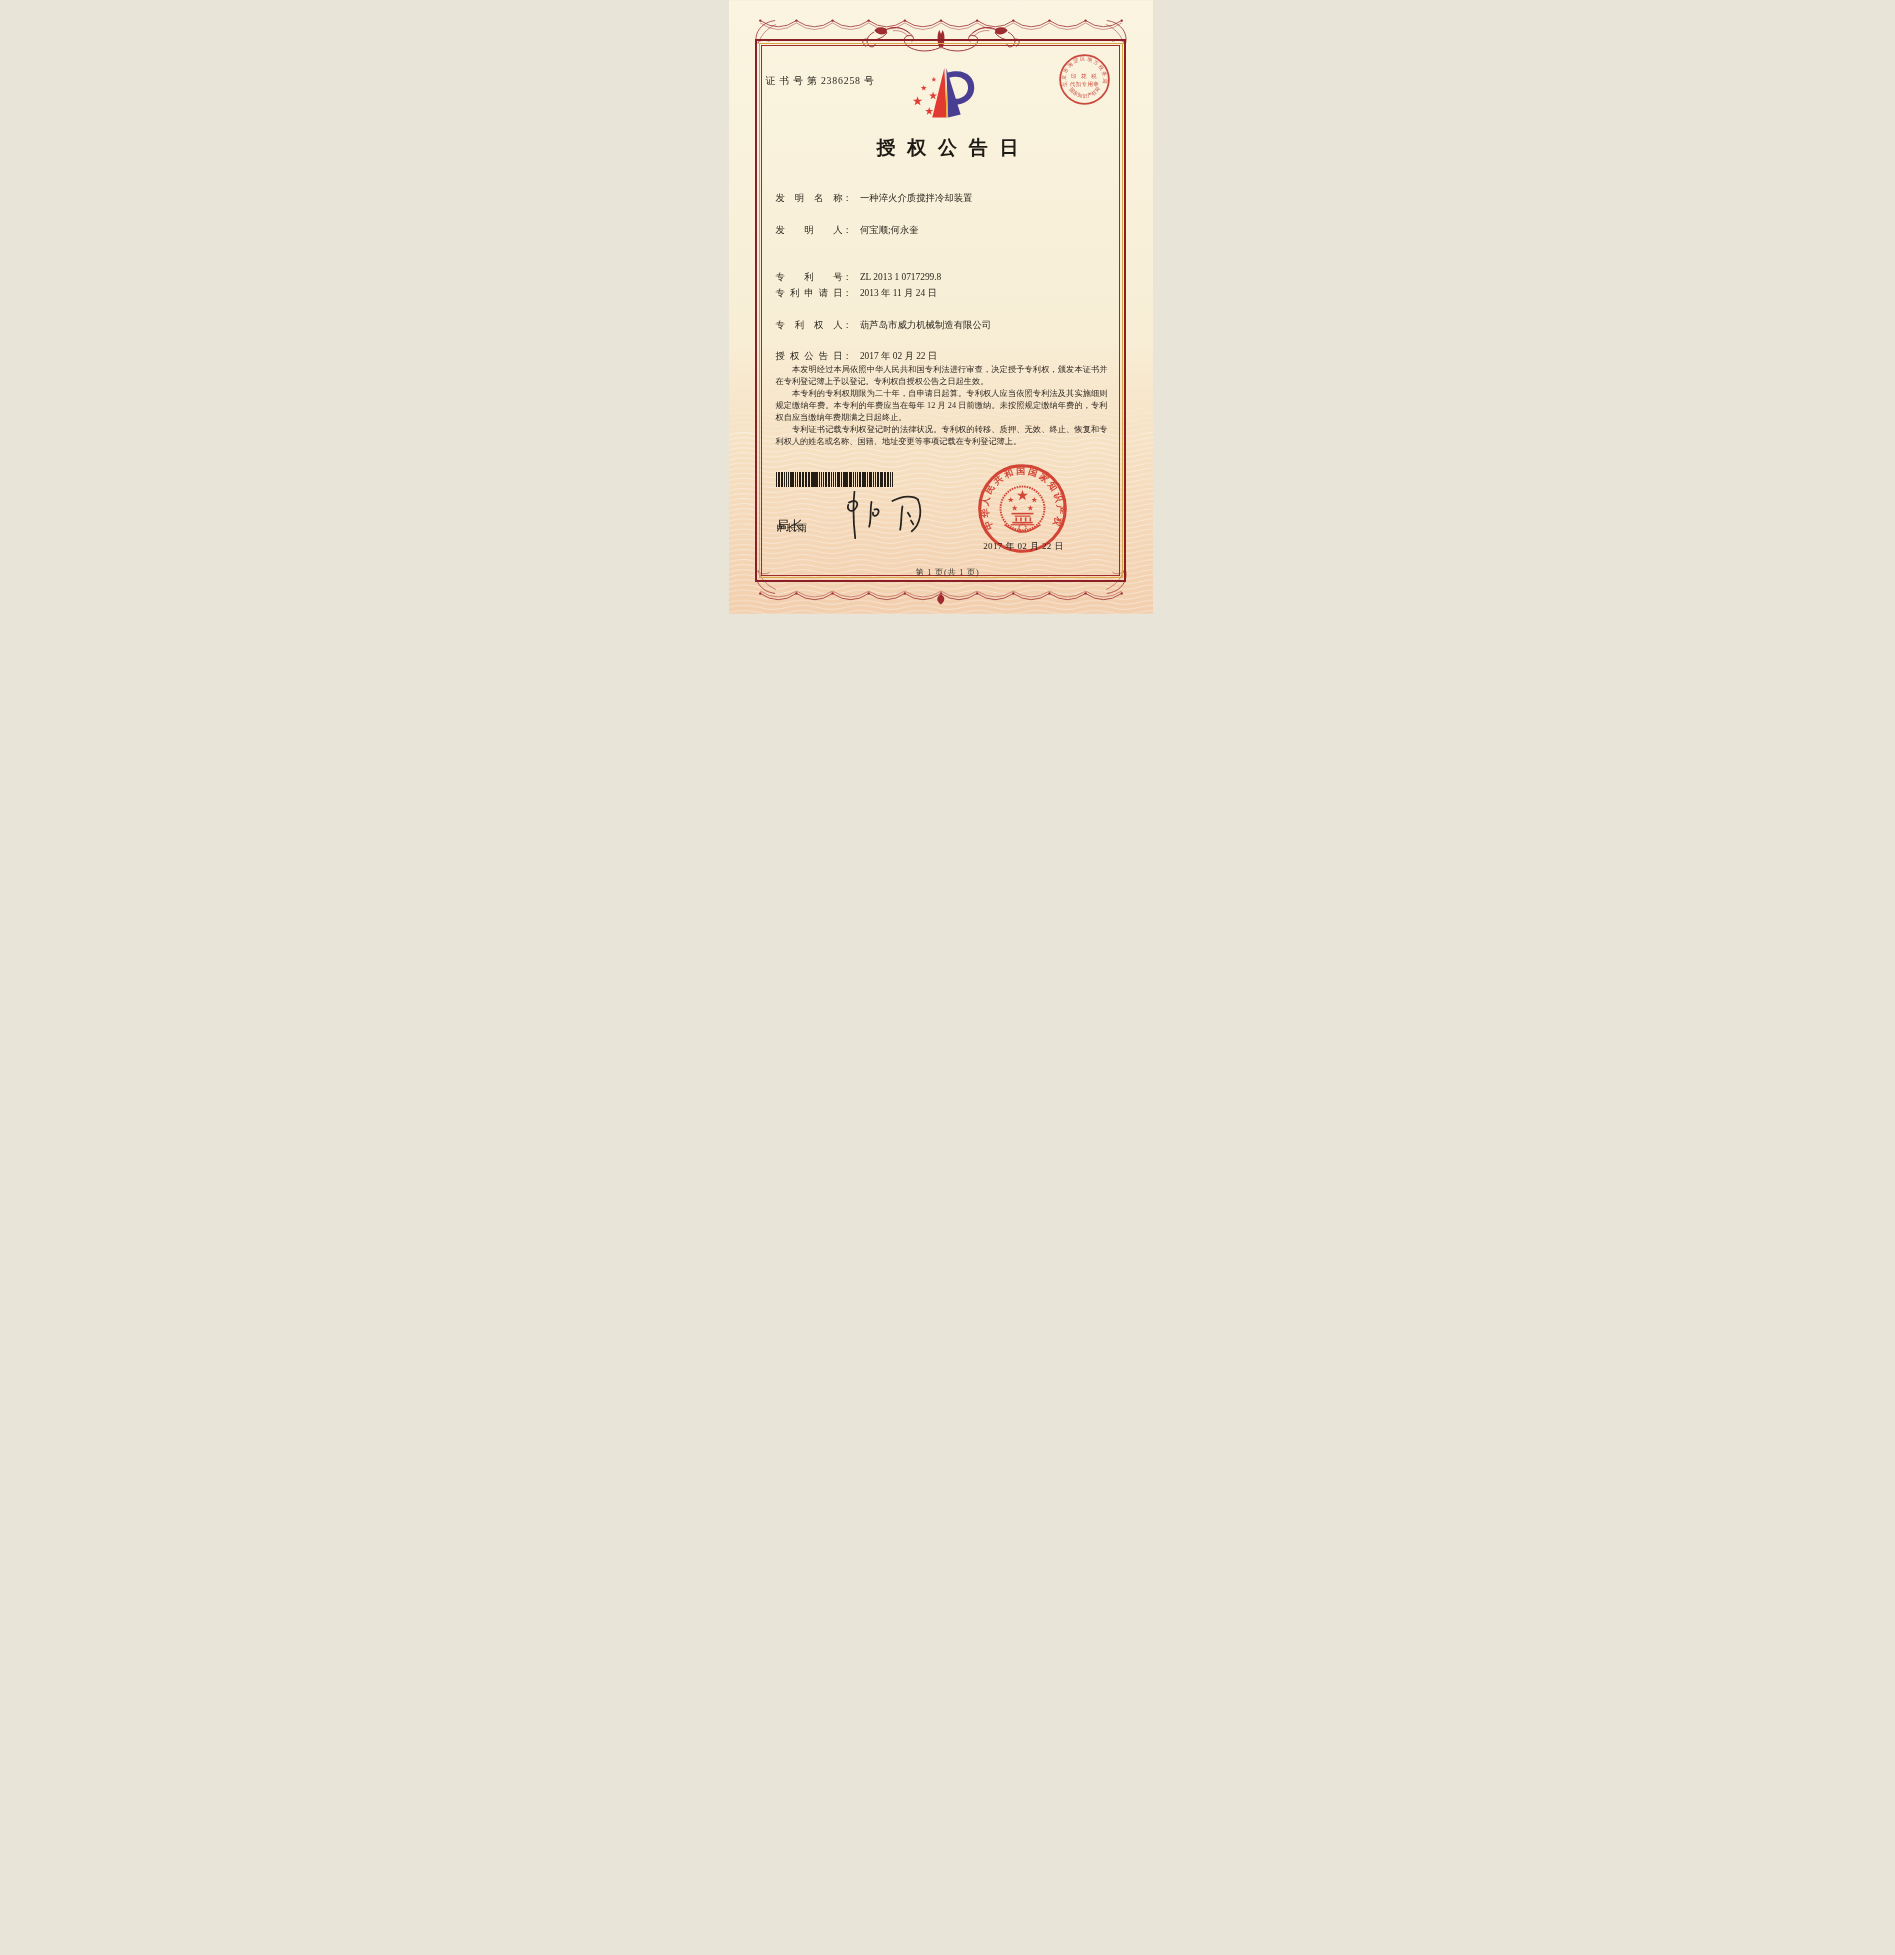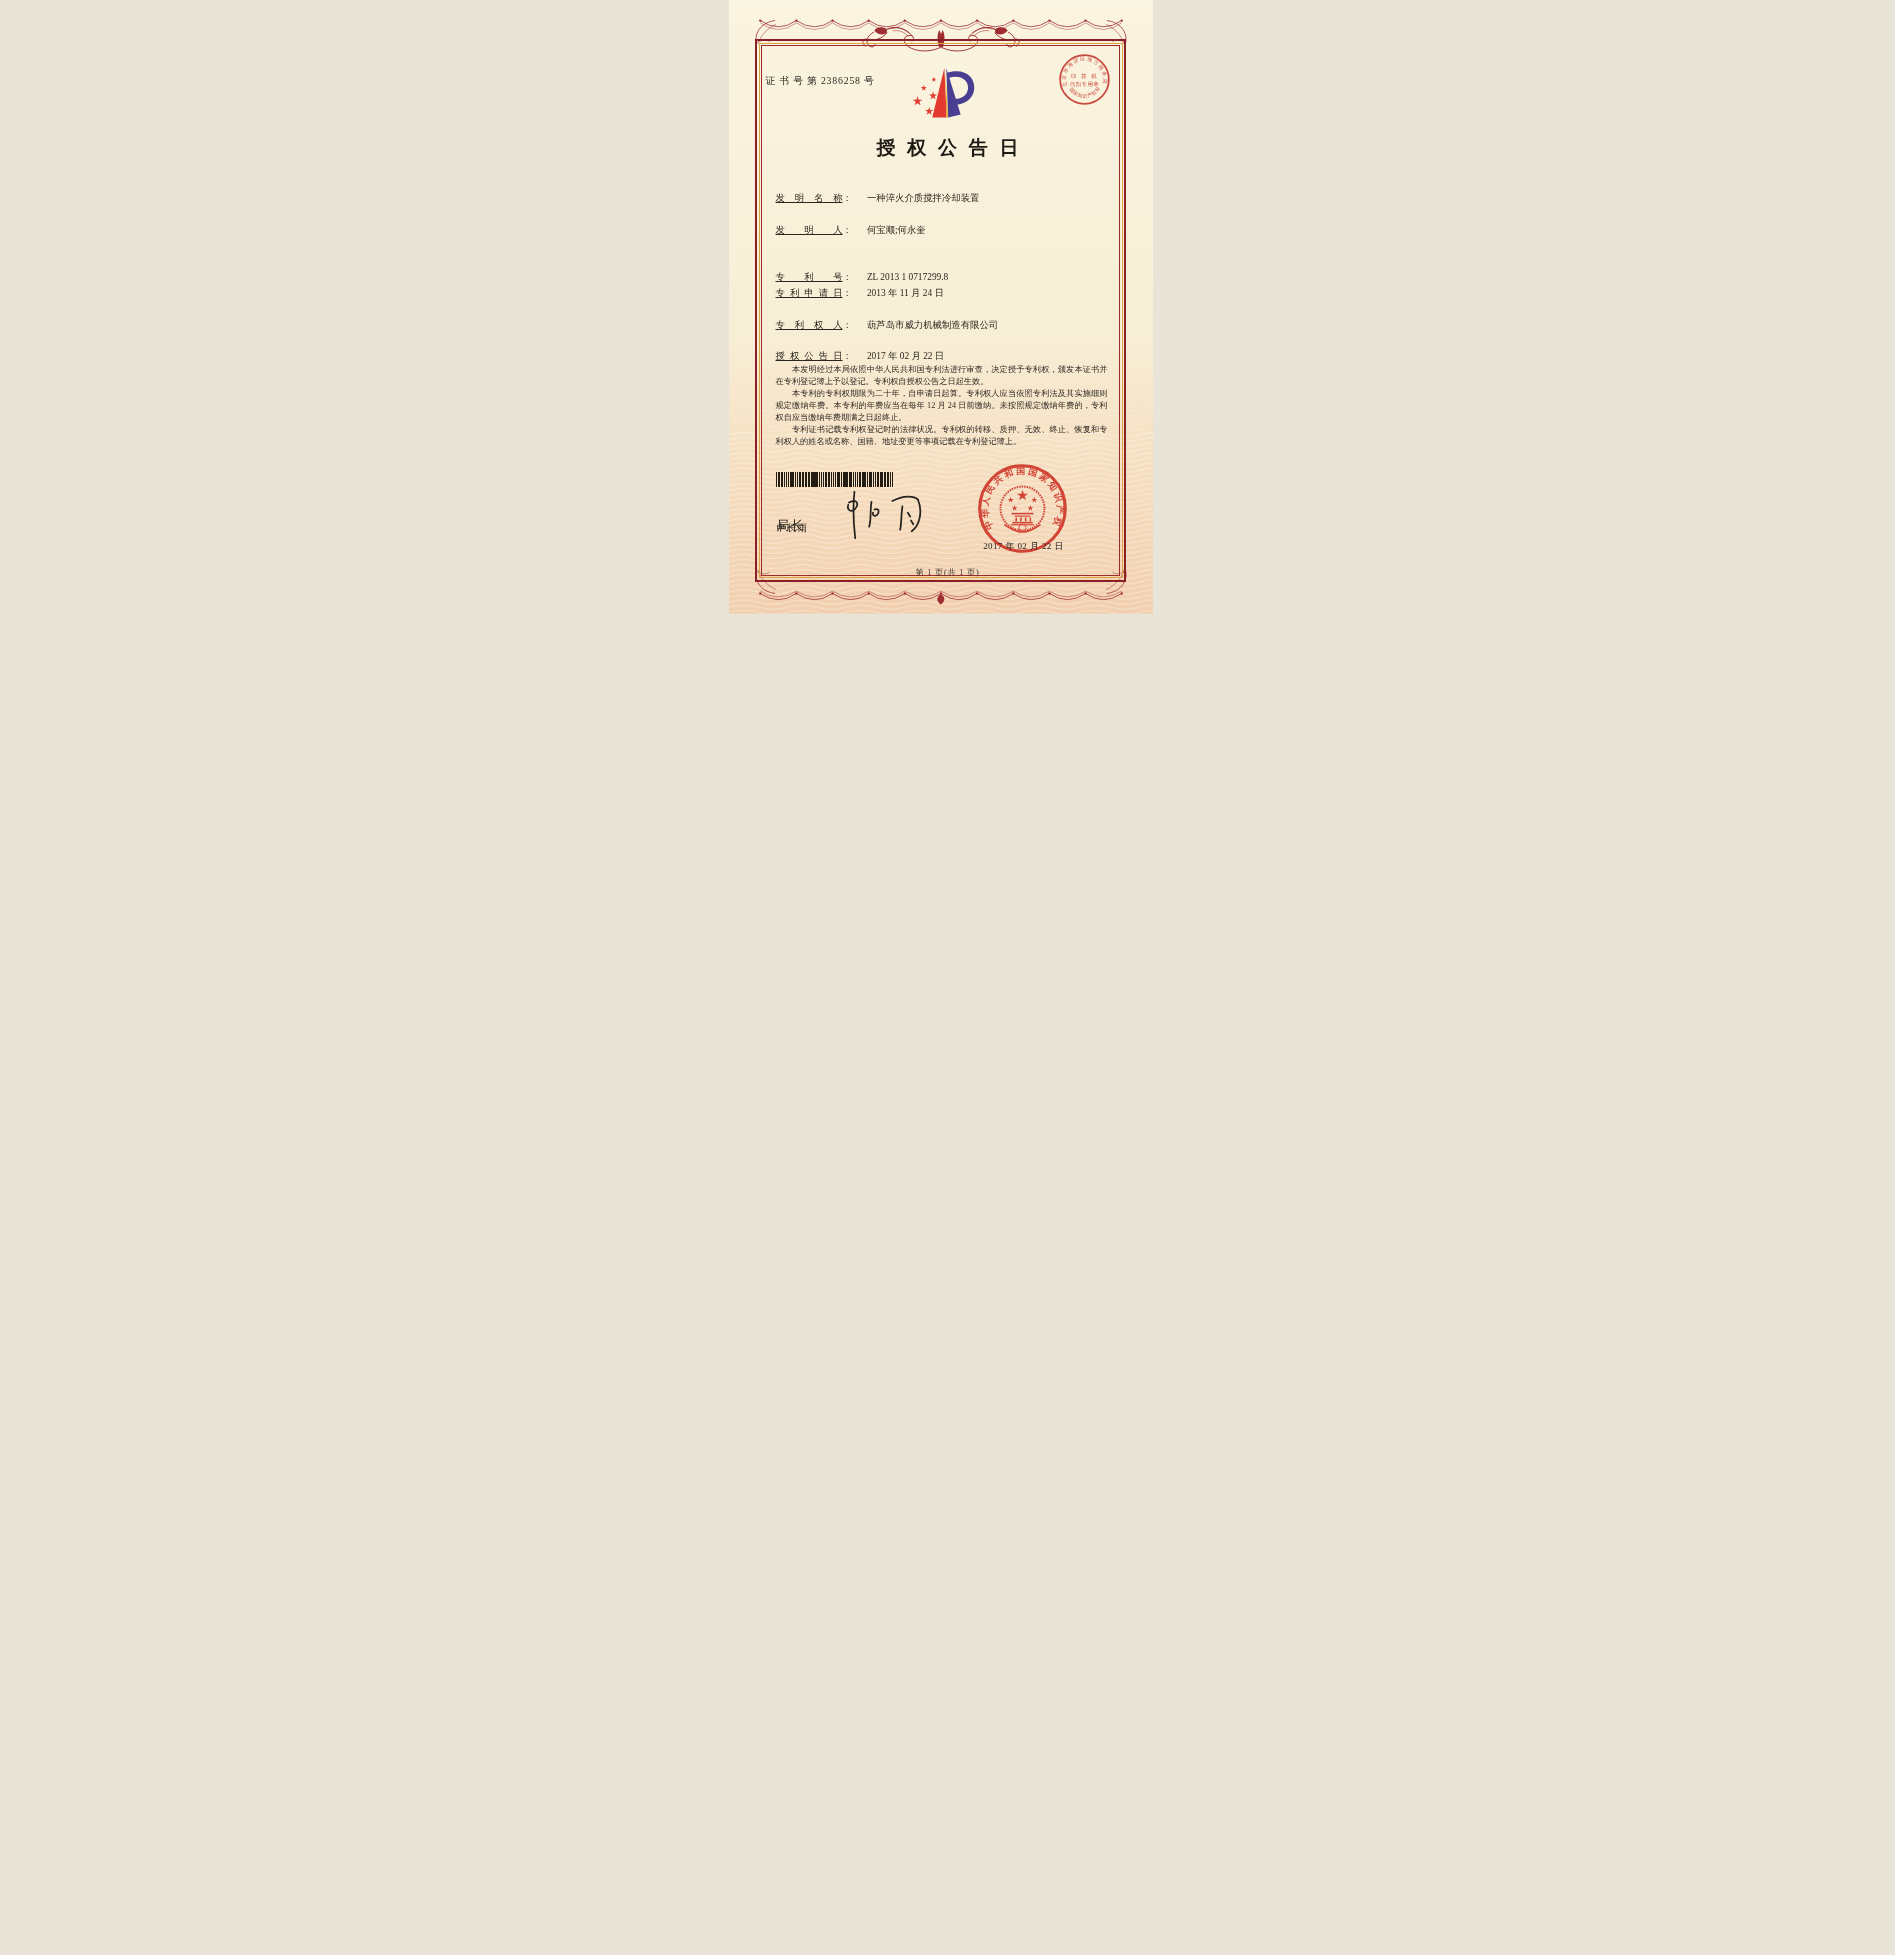--- a/index.html
+++ b/index.html
@@ -11,23 +11,23 @@
   .frame2{position:absolute;left:30px;top:43px;width:362px;height:533px;border:0.4px solid #d9a441;}
   .frame3{position:absolute;left:32px;top:45px;width:357px;height:529px;border:0.8px solid #9d2b2b;}
   
   .cert-no{position:absolute;left:37px;top:75px;font-size:9.8px;letter-spacing:0.8px;color:#2b2620;}
   .title{position:absolute;left:0;right:0;top:135px;text-align:center;font-size:19px;font-weight:bold;
          letter-spacing:11.7px;text-indent:11.7px;color:#1e1a15;}
   
   .fields{position:absolute;left:47px;top:192px;width:331px;font-size:9.4px;}
   .frow{position:absolute;left:0;white-space:nowrap;}
   .r1{top:0px}.r2{top:32px}.r3{top:79px}.r4{top:95px}.r5{top:127px}.r6{top:158px}
-  .flabel{display:inline-block;width:67px;text-align:justify;text-align-last:justify;text-decoration:underline;}
+  .flabel{display:inline-block;width:67px;text-align:justify;text-align-last:justify;}
   .colon{display:inline-block;}
-  .fvalue{display:inline-block;margin-left:15px;}
+  .fvalue{display:inline-block;margin-left:8px;}
   
   .bodytext{position:absolute;left:47px;top:364px;width:332px;font-size:8.2px;line-height:12px;
             text-align:justify;color:#2f2922;}
   .bodytext p{margin:0;text-indent:2em;}
   
   .barcode{position:absolute;left:47px;top:472px;width:119px;height:14.5px;display:flex;gap:0.8px;align-items:stretch;}
   .barcode div{background:#241d14;height:100%;flex:0 0 auto;}
   
   .dir-title{position:absolute;left:48px;top:517px;font-size:13px;letter-spacing:1.6px;color:#26211a;}
   .dir-name{position:absolute;left:48px;top:522px;font-size:9.4px;letter-spacing:1.2px;color:#26211a;text-align:right;}

